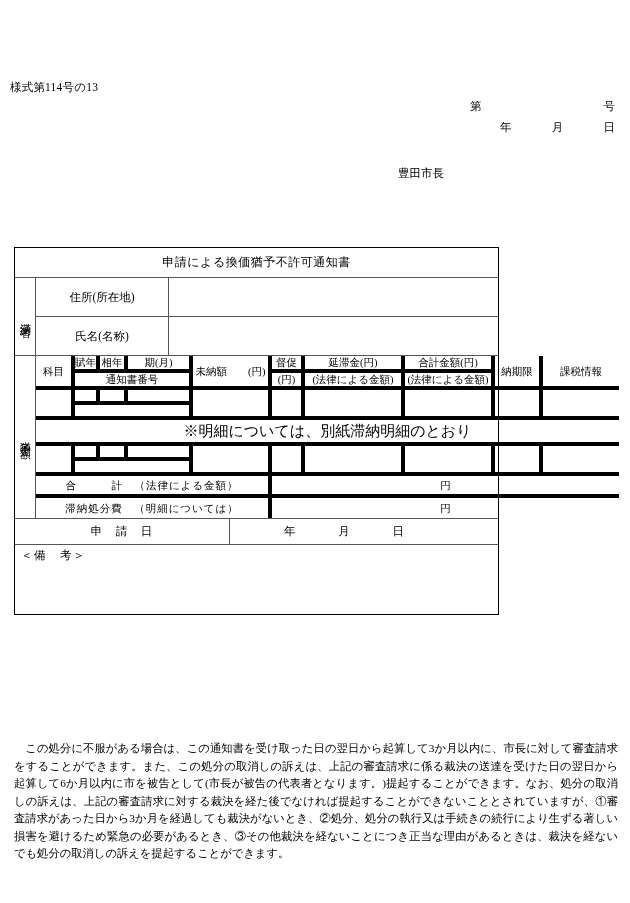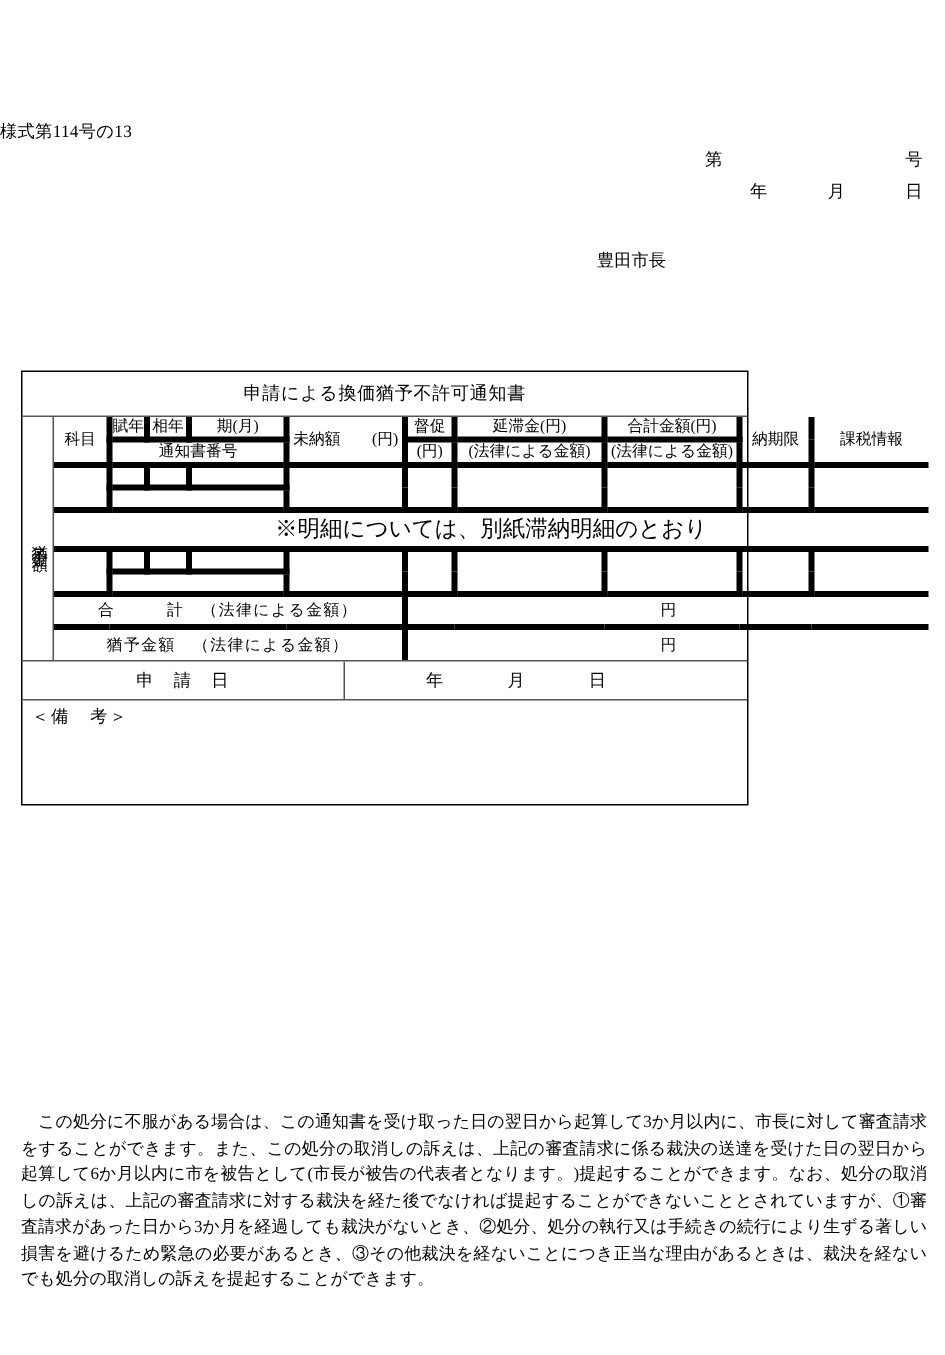--- a/index.html
+++ b/index.html
@@ -18,21 +18,21 @@
 
   .page {
     position: absolute;
     left: 0; top: 0;
     width: 630px; height: 903px;
   }
 
   
   .form-no {
     position: absolute;
-    left: 0; top: 80px;
+    left: 10px; top: 80px;
     font-size: 11.5px;
     letter-spacing: 0.2px;
     white-space: nowrap;
   }
   .doc-number-line {
     position: absolute;
     left: 470px; top: 99px;
     width: 145px;
     font-size: 11.5px;
     display: flex;
@@ -204,20 +204,35 @@
     <span>日</span>
   </div>
 
   <div class="issuer">豊田市長</div>
 
   <div class="form-box">
 
     <div class="title-cell">申請による換価猶予不許可通知書</div>
 
 
+    <div class="row bt">
+      <div class="vlabel">
+        <span>滞納者</span>
+      </div>
+      <div style="flex:1;">
+        <div class="row">
+          <div class="cellpad taxpayer-label bl">住所(所在地)</div>
+          <div class="cellpad taxpayer-value bl"></div>
+        </div>
+        <div class="row bt">
+          <div class="cellpad taxpayer-label bl">氏名(名称)</div>
+          <div class="cellpad taxpayer-value bl"></div>
+        </div>
+      </div>
+    </div>
 
     <div class="row bt">
       <div class="vlabel">
         <span>猶予金額</span>
       </div>
 
       <div style="flex:1;" class="bl">
         <table class="dt">
           <colgroup>
             <col style="width:37px">
@@ -288,21 +303,21 @@
             <td colspan="3" class="hdr-h"></td>
           </tr>
 
           <tr>
             <td colspan="5" class="noleft total-label" style="height:22px">合　　　計　（法律による金額）</td>
             <td colspan="5" class="noright yen-cell">
               <span>円</span>
             </td>
           </tr>
           <tr>
-            <td colspan="5" class="noleft nobottom total-label" style="height:22px">猶予金額　（法律による金額）</td>
+            <td colspan="5" class="noleft nobottom total-label" style="height:22px">滞納処分費　（明細については）</td>
             <td colspan="5" class="noright nobottom yen-cell">
               <span>円</span>
             </td>
           </tr>
         </tbody>
           </table>
       </div>
     </div>
 
 

